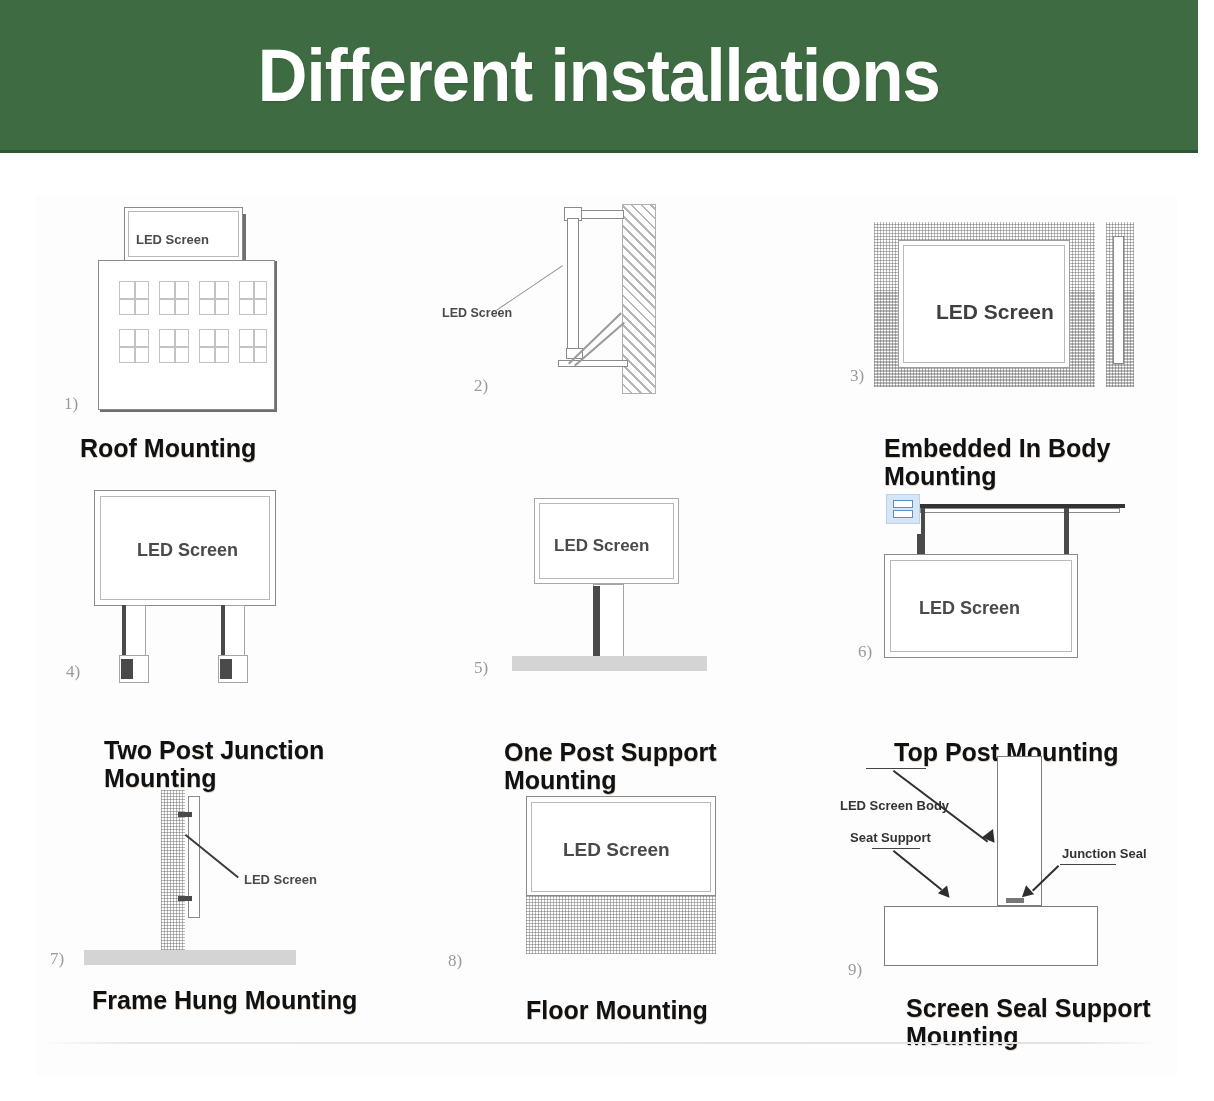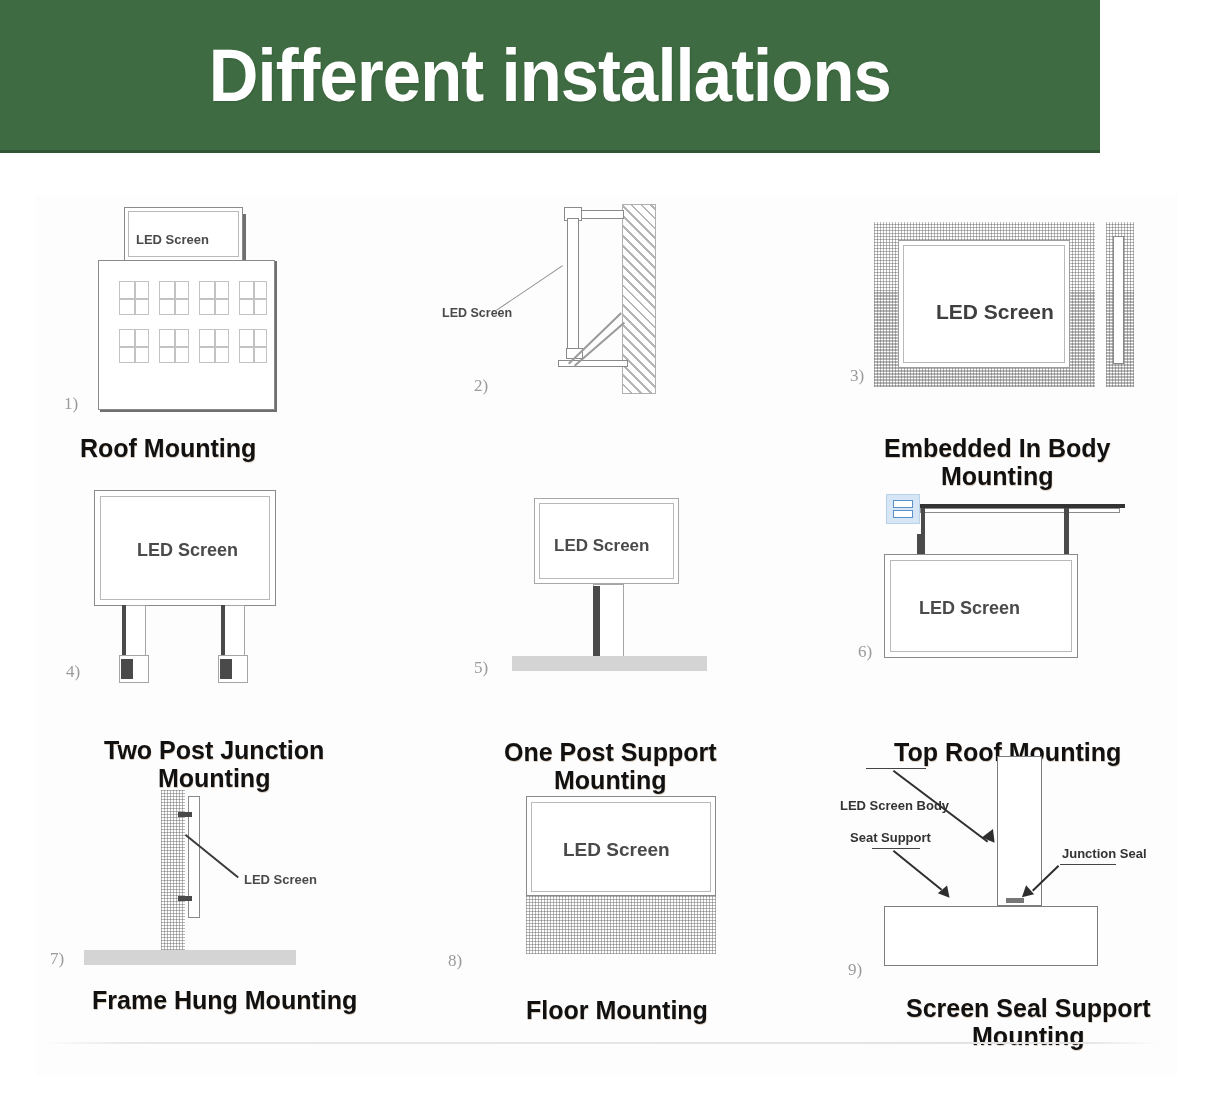--- a/index.html
+++ b/index.html
@@ -5,21 +5,21 @@
   html,body{margin:0;padding:0;}
   body{
     width:1214px;height:1101px;
     background:#ffffff;
     font-family:"Liberation Sans", sans-serif;
     overflow:hidden;
     position:relative;
   }
   
   .banner{
-    position:absolute;left:0;top:0;width:1100px;height:150px;
+    position:absolute;left:0;top:0;width:1198px;height:150px;
     background:#3E6B41;
     border-bottom:3px solid #2f5532;
     display:flex;align-items:center;justify-content:center;
   }
   .banner-title{
     color:#ffffff;
     font-family:"Liberation Sans Narrow","Liberation Sans",sans-serif;
     font-size:74px;font-weight:bold;letter-spacing:-1px;
     transform:scaleX(0.93);
     text-shadow:1px 1px 2px rgba(0,0,0,0.12);
@@ -49,21 +49,20 @@
     font-size:17px;color:#9a9a9a;
     font-family:"Liberation Serif",serif;
   }
   .caption{
     position:absolute;
     font-family:"Liberation Sans Narrow","Liberation Sans",sans-serif;
     font-size:25px;font-weight:bold;color:#111111;
     line-height:28px;letter-spacing:0px;
     text-shadow:0.5px 0.5px 0 rgba(120,60,0,0.25);
     white-space:pre-line;
-    text-align:center;
   }
   
   .box{position:absolute;border:1.5px solid #8a8a8a;background:#ffffff;box-sizing:border-box;}
   .box-inner{position:absolute;border:1px solid #b9b9b9;background:#ffffff;box-sizing:border-box;}
   .shadow-b{position:absolute;background:#6f6f6f;}
   .screen-label{
     position:absolute;
     font-family:"Liberation Sans",sans-serif;
     color:#4a4a4a;font-weight:600;
     white-space:nowrap;
@@ -230,21 +229,21 @@
 
       <div class="post-dark" style="left:85px;top:42px;width:4px;height:48px;"></div>
       <div class="post-dark" style="left:81px;top:68px;width:7px;height:22px;"></div>
       <div class="post-dark" style="left:228px;top:42px;width:5px;height:48px;"></div>
 
       <div class="box" style="left:48px;top:88px;width:194px;height:104px;"></div>
       <div class="box-inner" style="left:54px;top:94px;width:182px;height:92px;"></div>
       <div class="screen-label" style="left:83px;top:124px;font-size:18px;">LED Screen</div>
     </div>
     <div class="num" style="left:22px;top:176px;">6)</div>
-    <div class="caption" style="left:58px;top:272px;">Top Roof Mounting</div>
+    <div class="caption" style="left:58px;top:272px;">Top Post Mounting</div>
   </div>
 
   <div class="cell" style="left:0px;top:590px;width:380px;height:300px;">
     <div class="fig">
 
       <div class="dots" style="left:125px;top:24px;width:24px;height:160px;"></div>
 
       <div class="box" style="left:152px;top:30px;width:12px;height:122px;"></div>
 
       <div class="post-dark" style="left:142px;top:46px;width:14px;height:5px;"></div>

